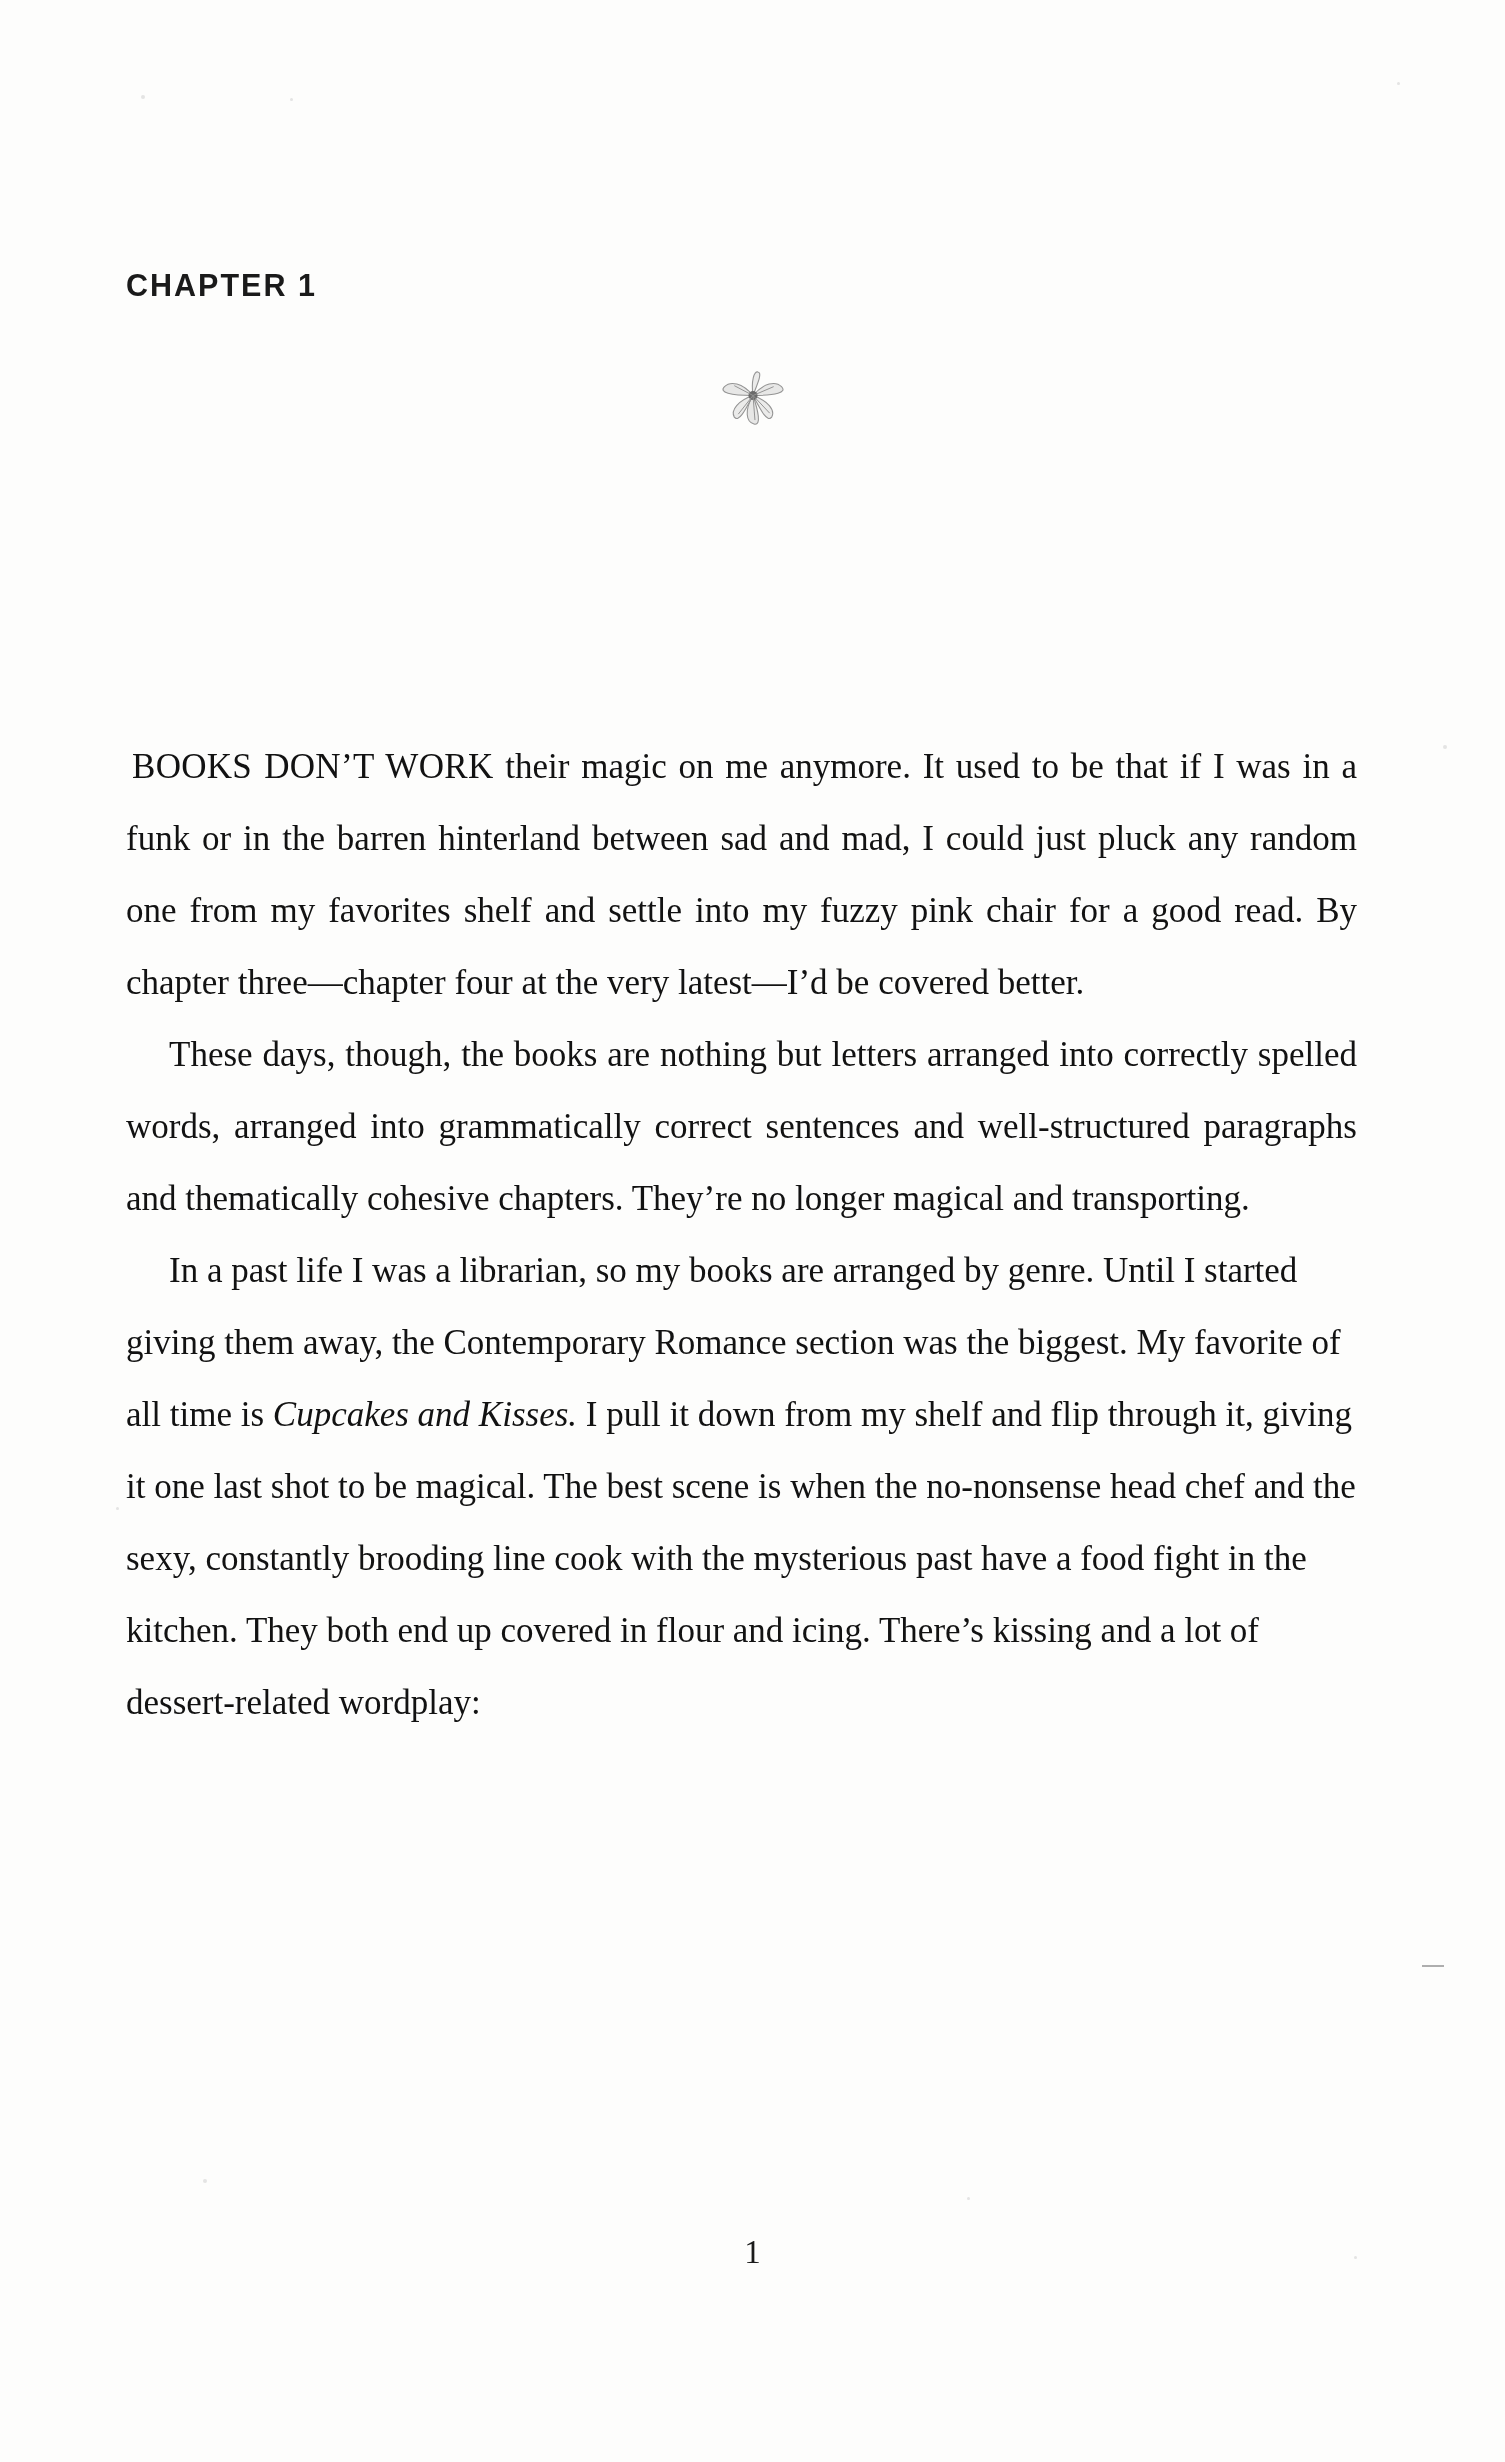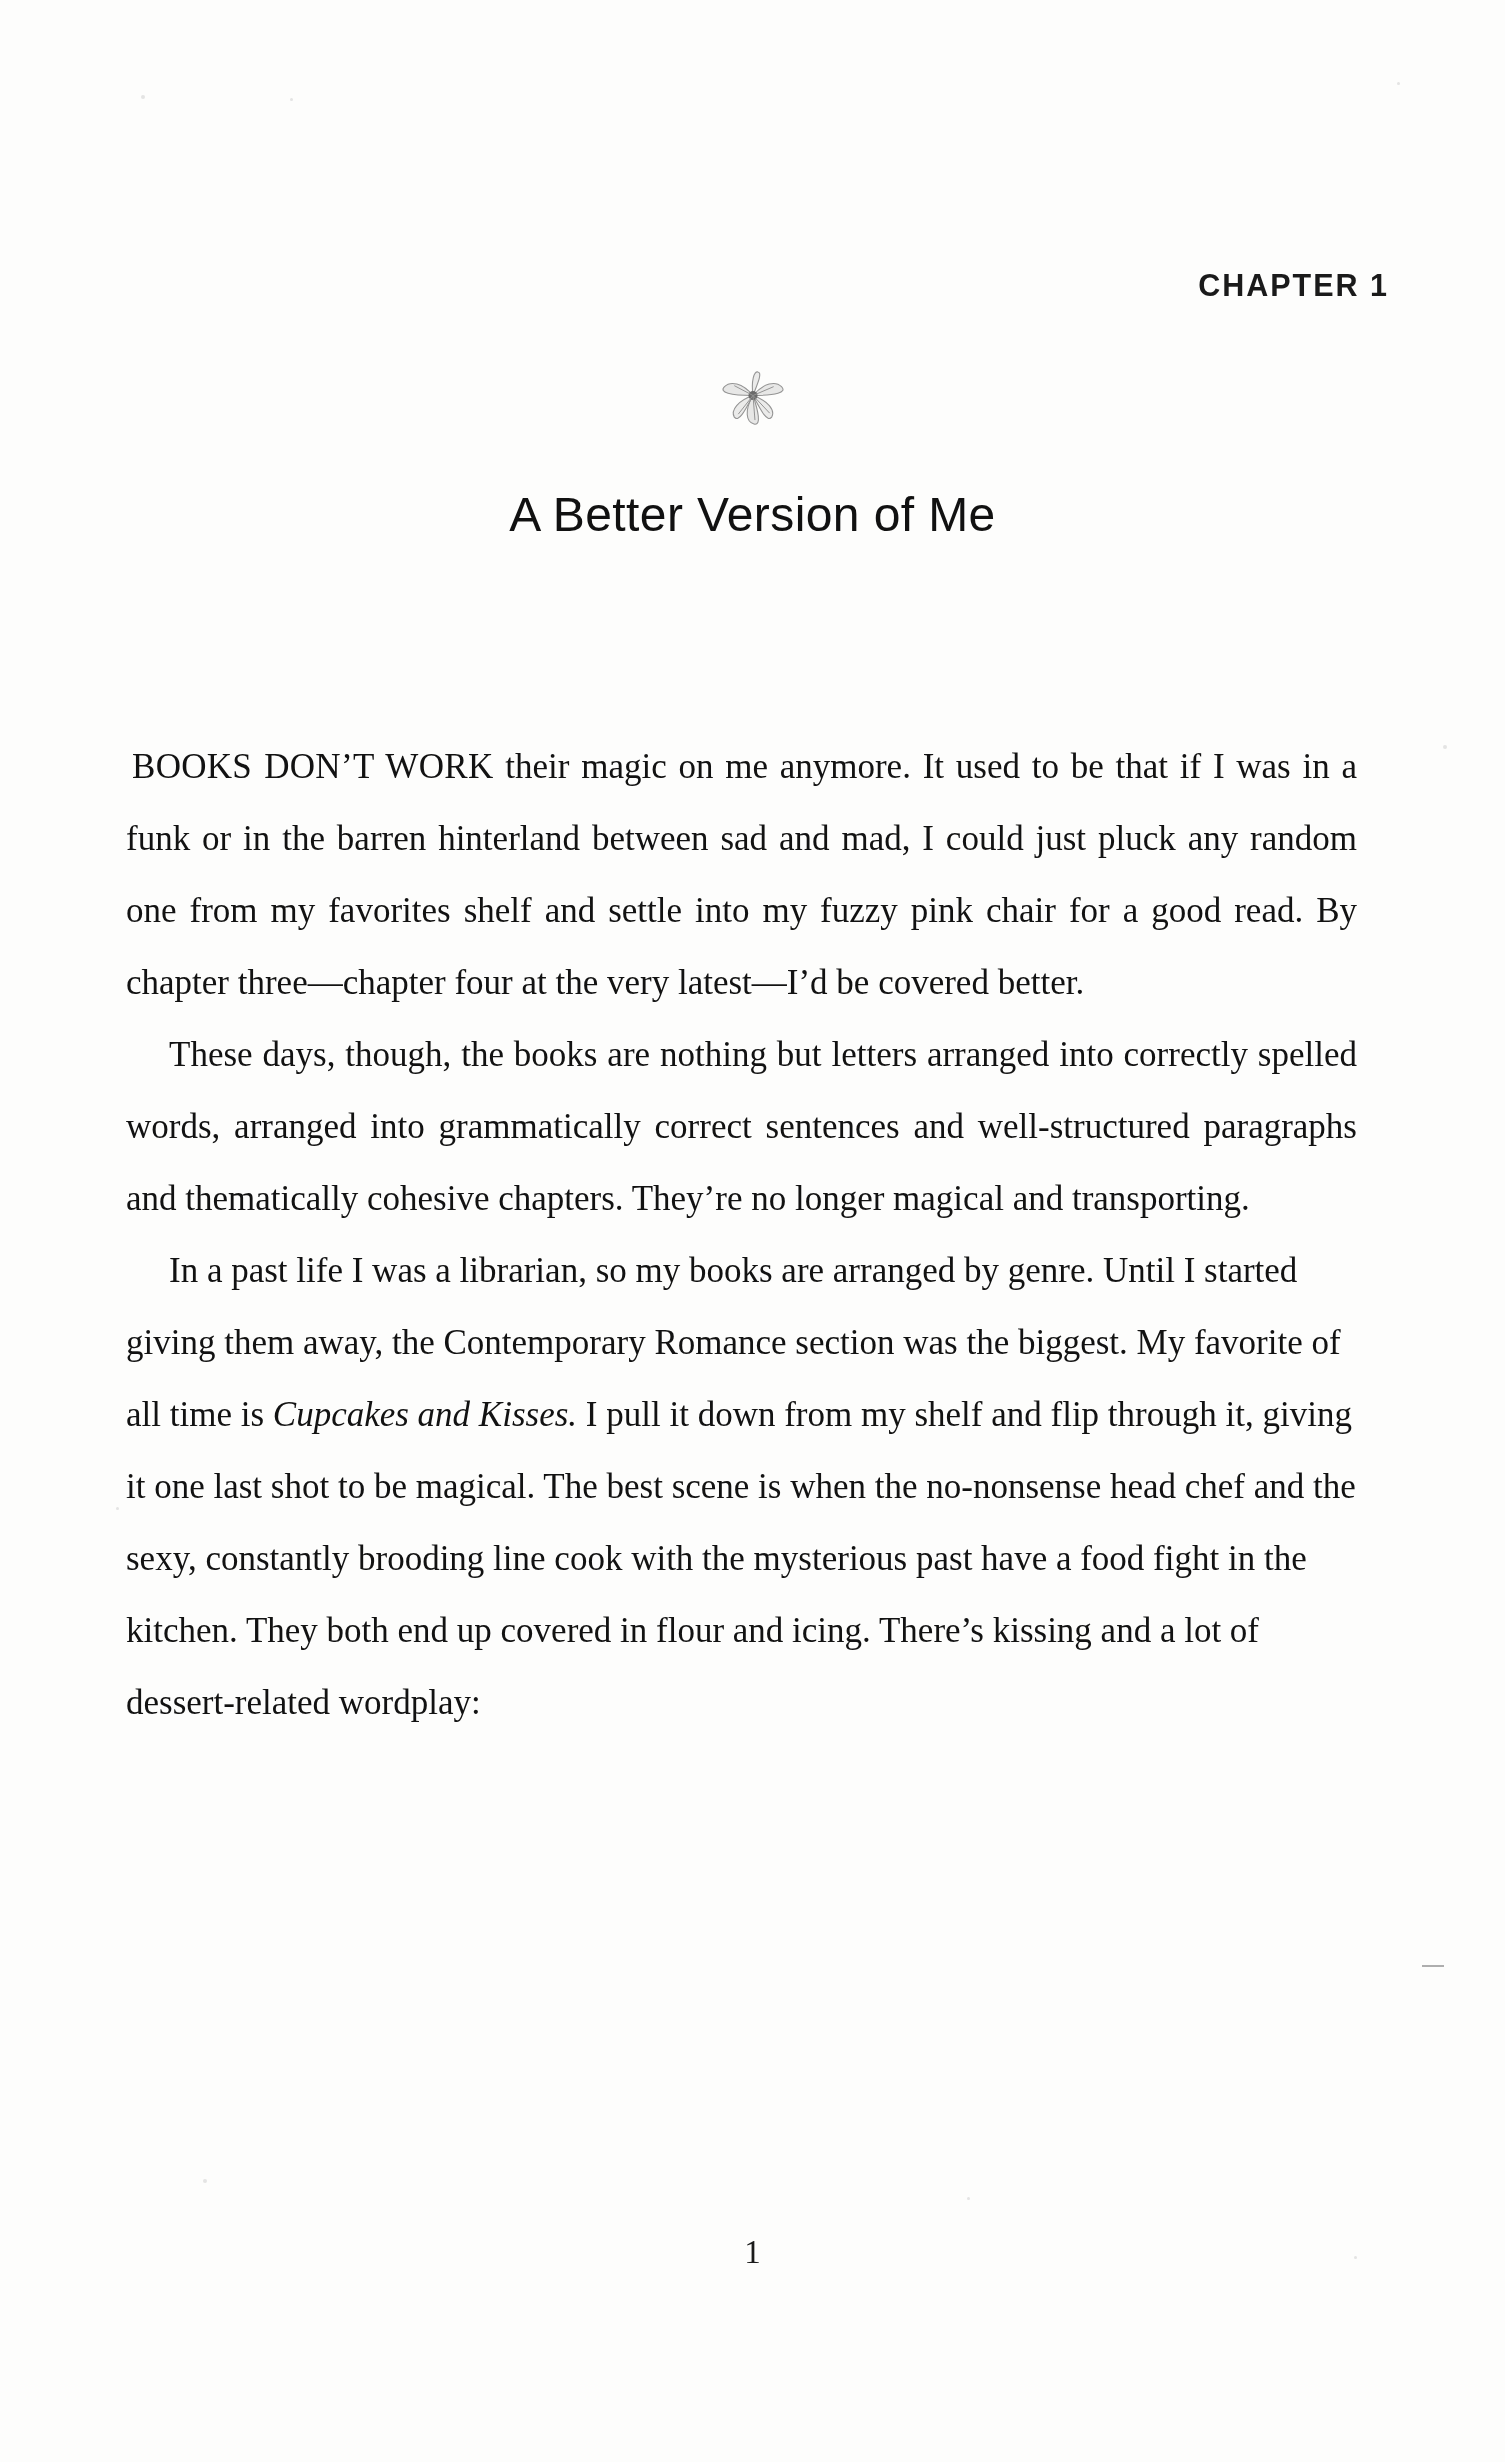--- a/index.html
+++ b/index.html
@@ -34,23 +34,23 @@
     position: absolute;
     left: 126px;
     top: 0;
     width: 1253px;
     height: 2463px;
   }
 
   .chapter-label {
     position: absolute;
     top: 268px;
-    left: 10px;
+    left: 0;
     width: 1253px;
-    text-align: right;
+    text-align: left;
     font-family: "Liberation Sans", sans-serif;
     font-weight: 700;
     font-size: 30.5px;
     letter-spacing: 2px;
     color: #1a1a1a;
   }
 
   .ornament {
     position: absolute;
     top: 363px;
@@ -163,21 +163,20 @@
         <g stroke="#6f6f6f" stroke-width="1">
           <line x1="59" y1="33" x2="40" y2="23"></line>
           <line x1="59" y1="33" x2="80" y2="24"></line>
           <line x1="59" y1="33" x2="61" y2="58"></line>
           <line x1="59" y1="33" x2="44" y2="52"></line>
           <line x1="59" y1="33" x2="76" y2="51"></line>
         </g>
       </svg>
     </div>
 
-    <h1 class="chapter-title">A Better Version of Me</h1>
 
     <div class="body-text">
 
       <p><span class="smallcaps">BOOKS DON’T WORK</span><span> their magic on me anymore. It used to be that if I was in a funk or in the barren hinterland between sad and mad, I could just pluck any random one from my favorites shelf and settle into my fuzzy pink chair for a good read. By chapter three—chapter four at the very latest—I’d be covered better.</span></p>
 
       <p class="indent"><span>These days, though, the books are nothing but letters arranged into correctly spelled words, arranged into grammatically correct sentences and well-structured paragraphs and thematically cohesive chapters. They’re no longer magical and transporting.</span></p>
 
       <p class="indent"><span>In a past life I was a librarian, so my books are arranged by genre. Until I started giving them away, the Contemporary Romance section was the biggest. My favorite of all time is </span><span class="booktitle">Cupcakes and Kisses.</span><span> I pull it down from my shelf and flip through it, giving it one last shot to be magical. The best scene is when the no-nonsense head chef and the sexy, constantly brooding line cook with the mysterious past have a food fight in the kitchen. They both end up covered in flour and icing. There’s kissing and a lot of dessert-related wordplay:</span></p>
 
     </div>

